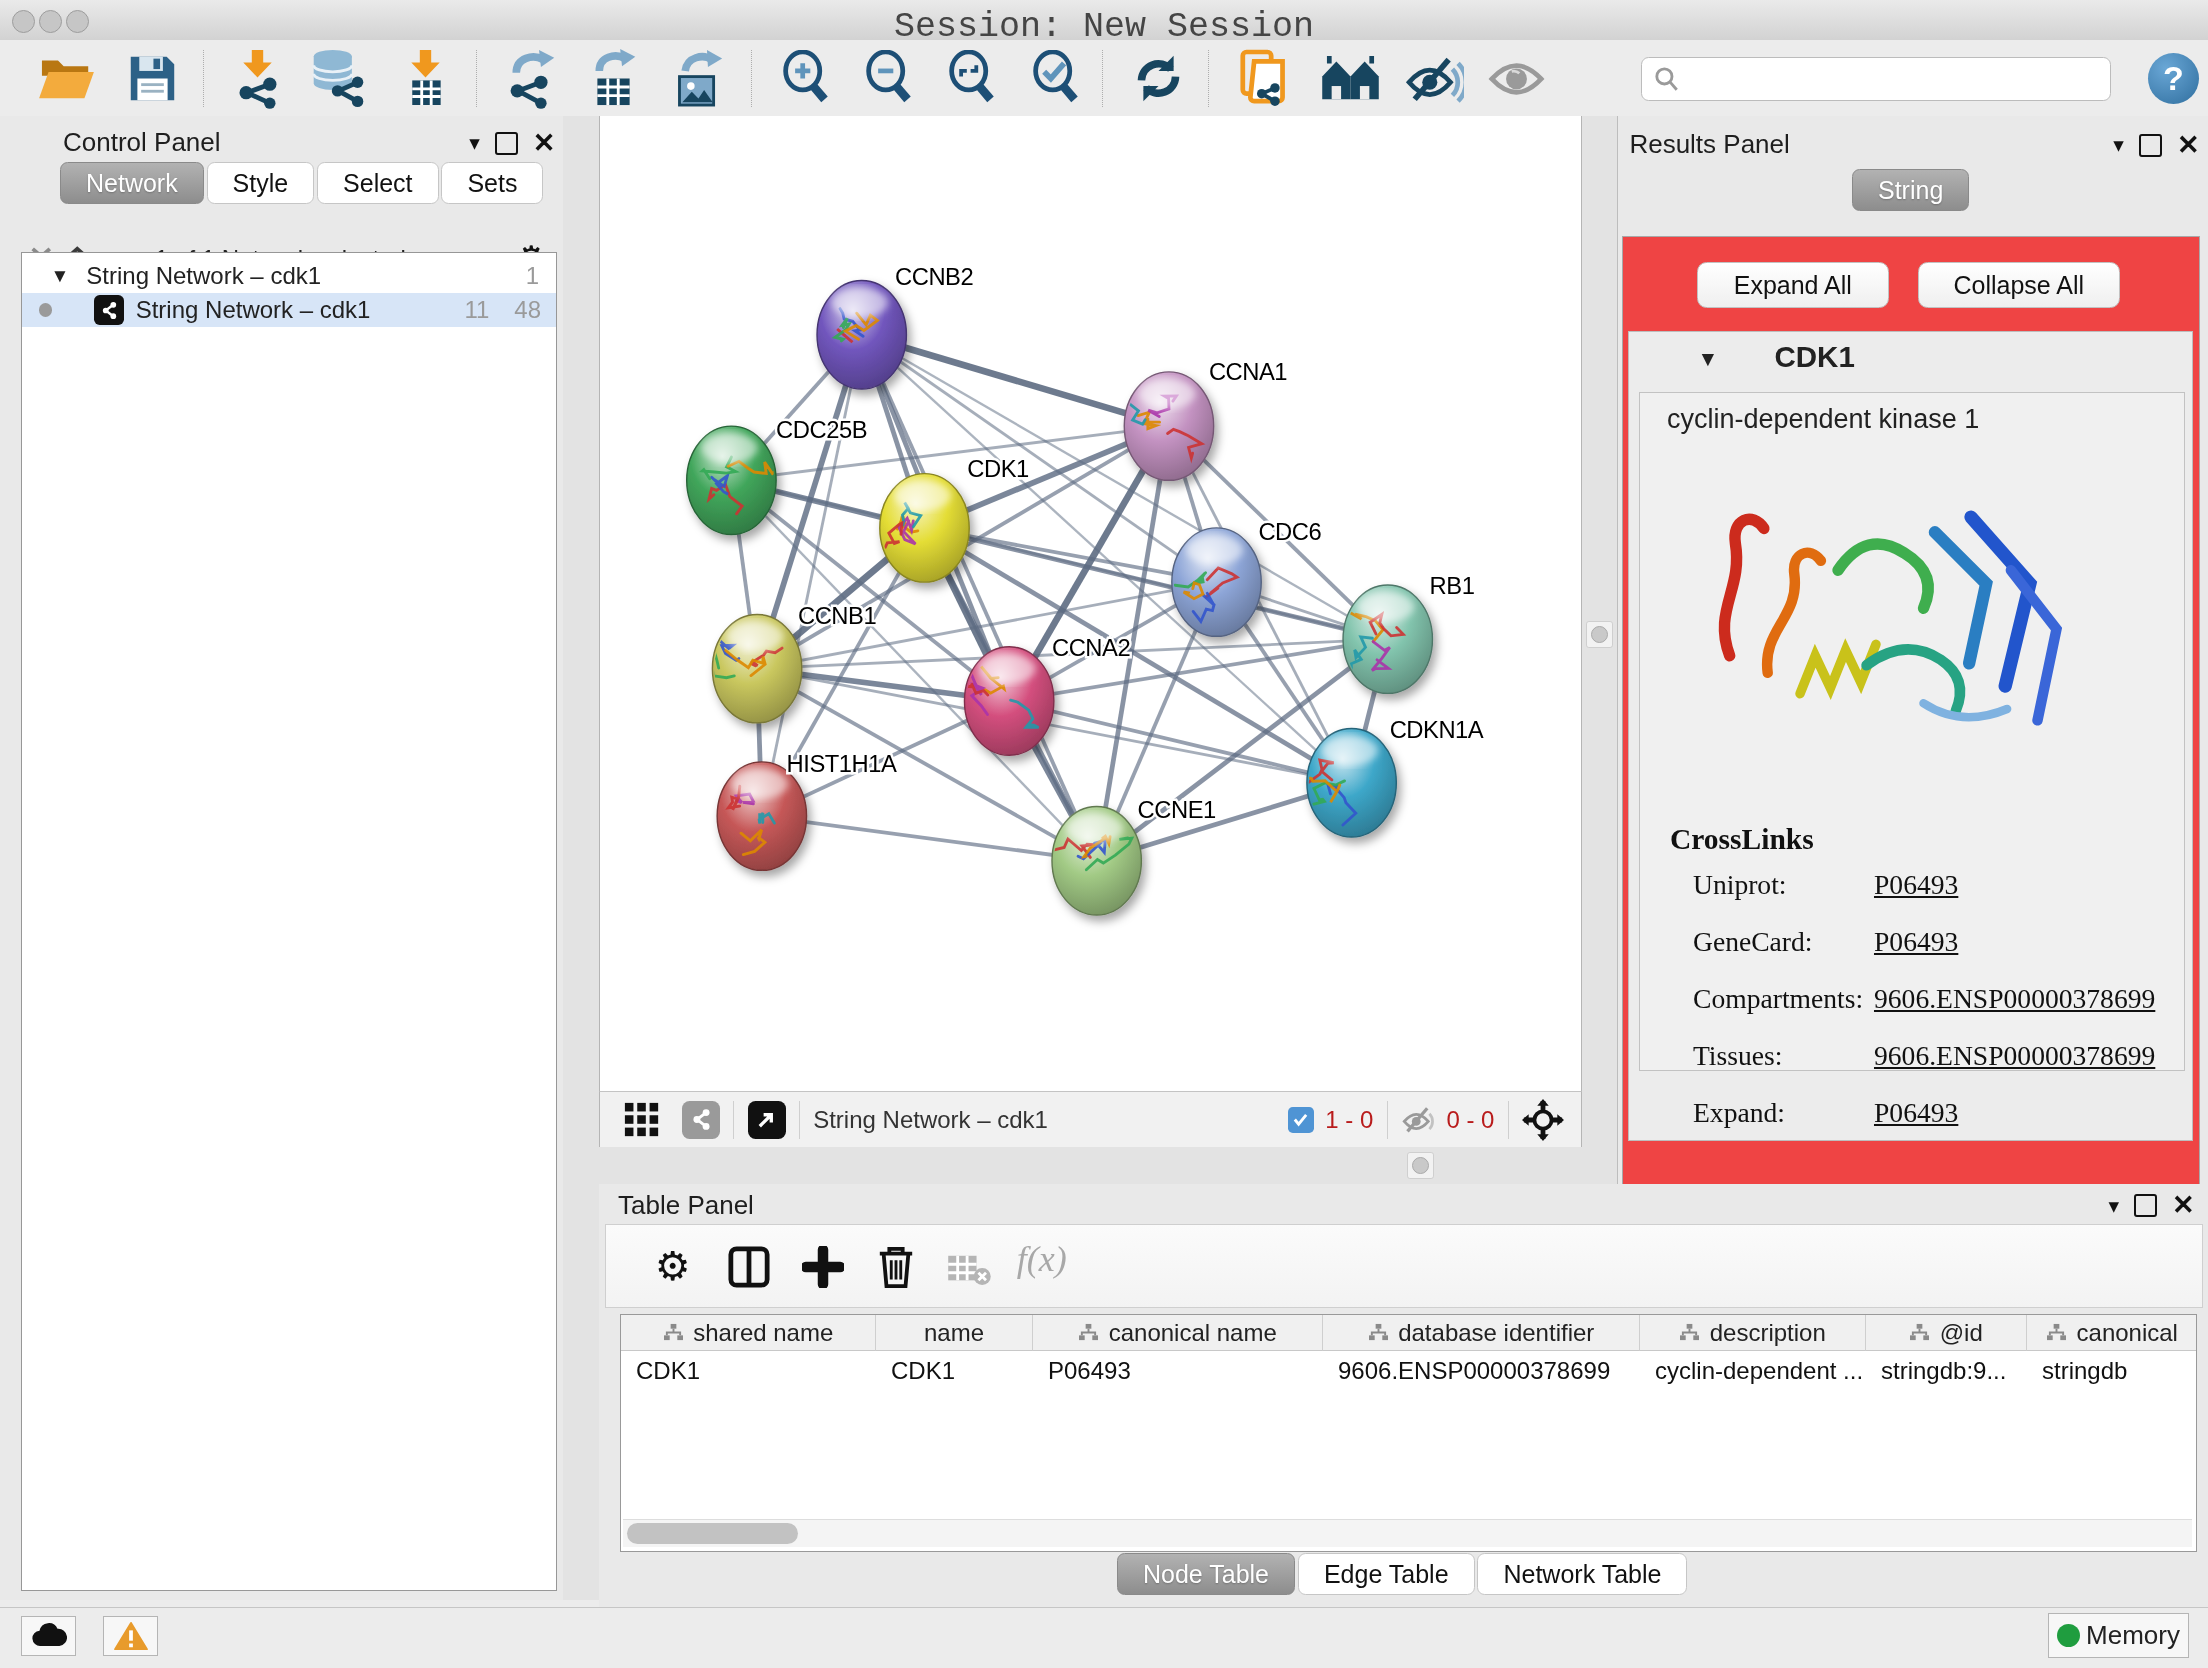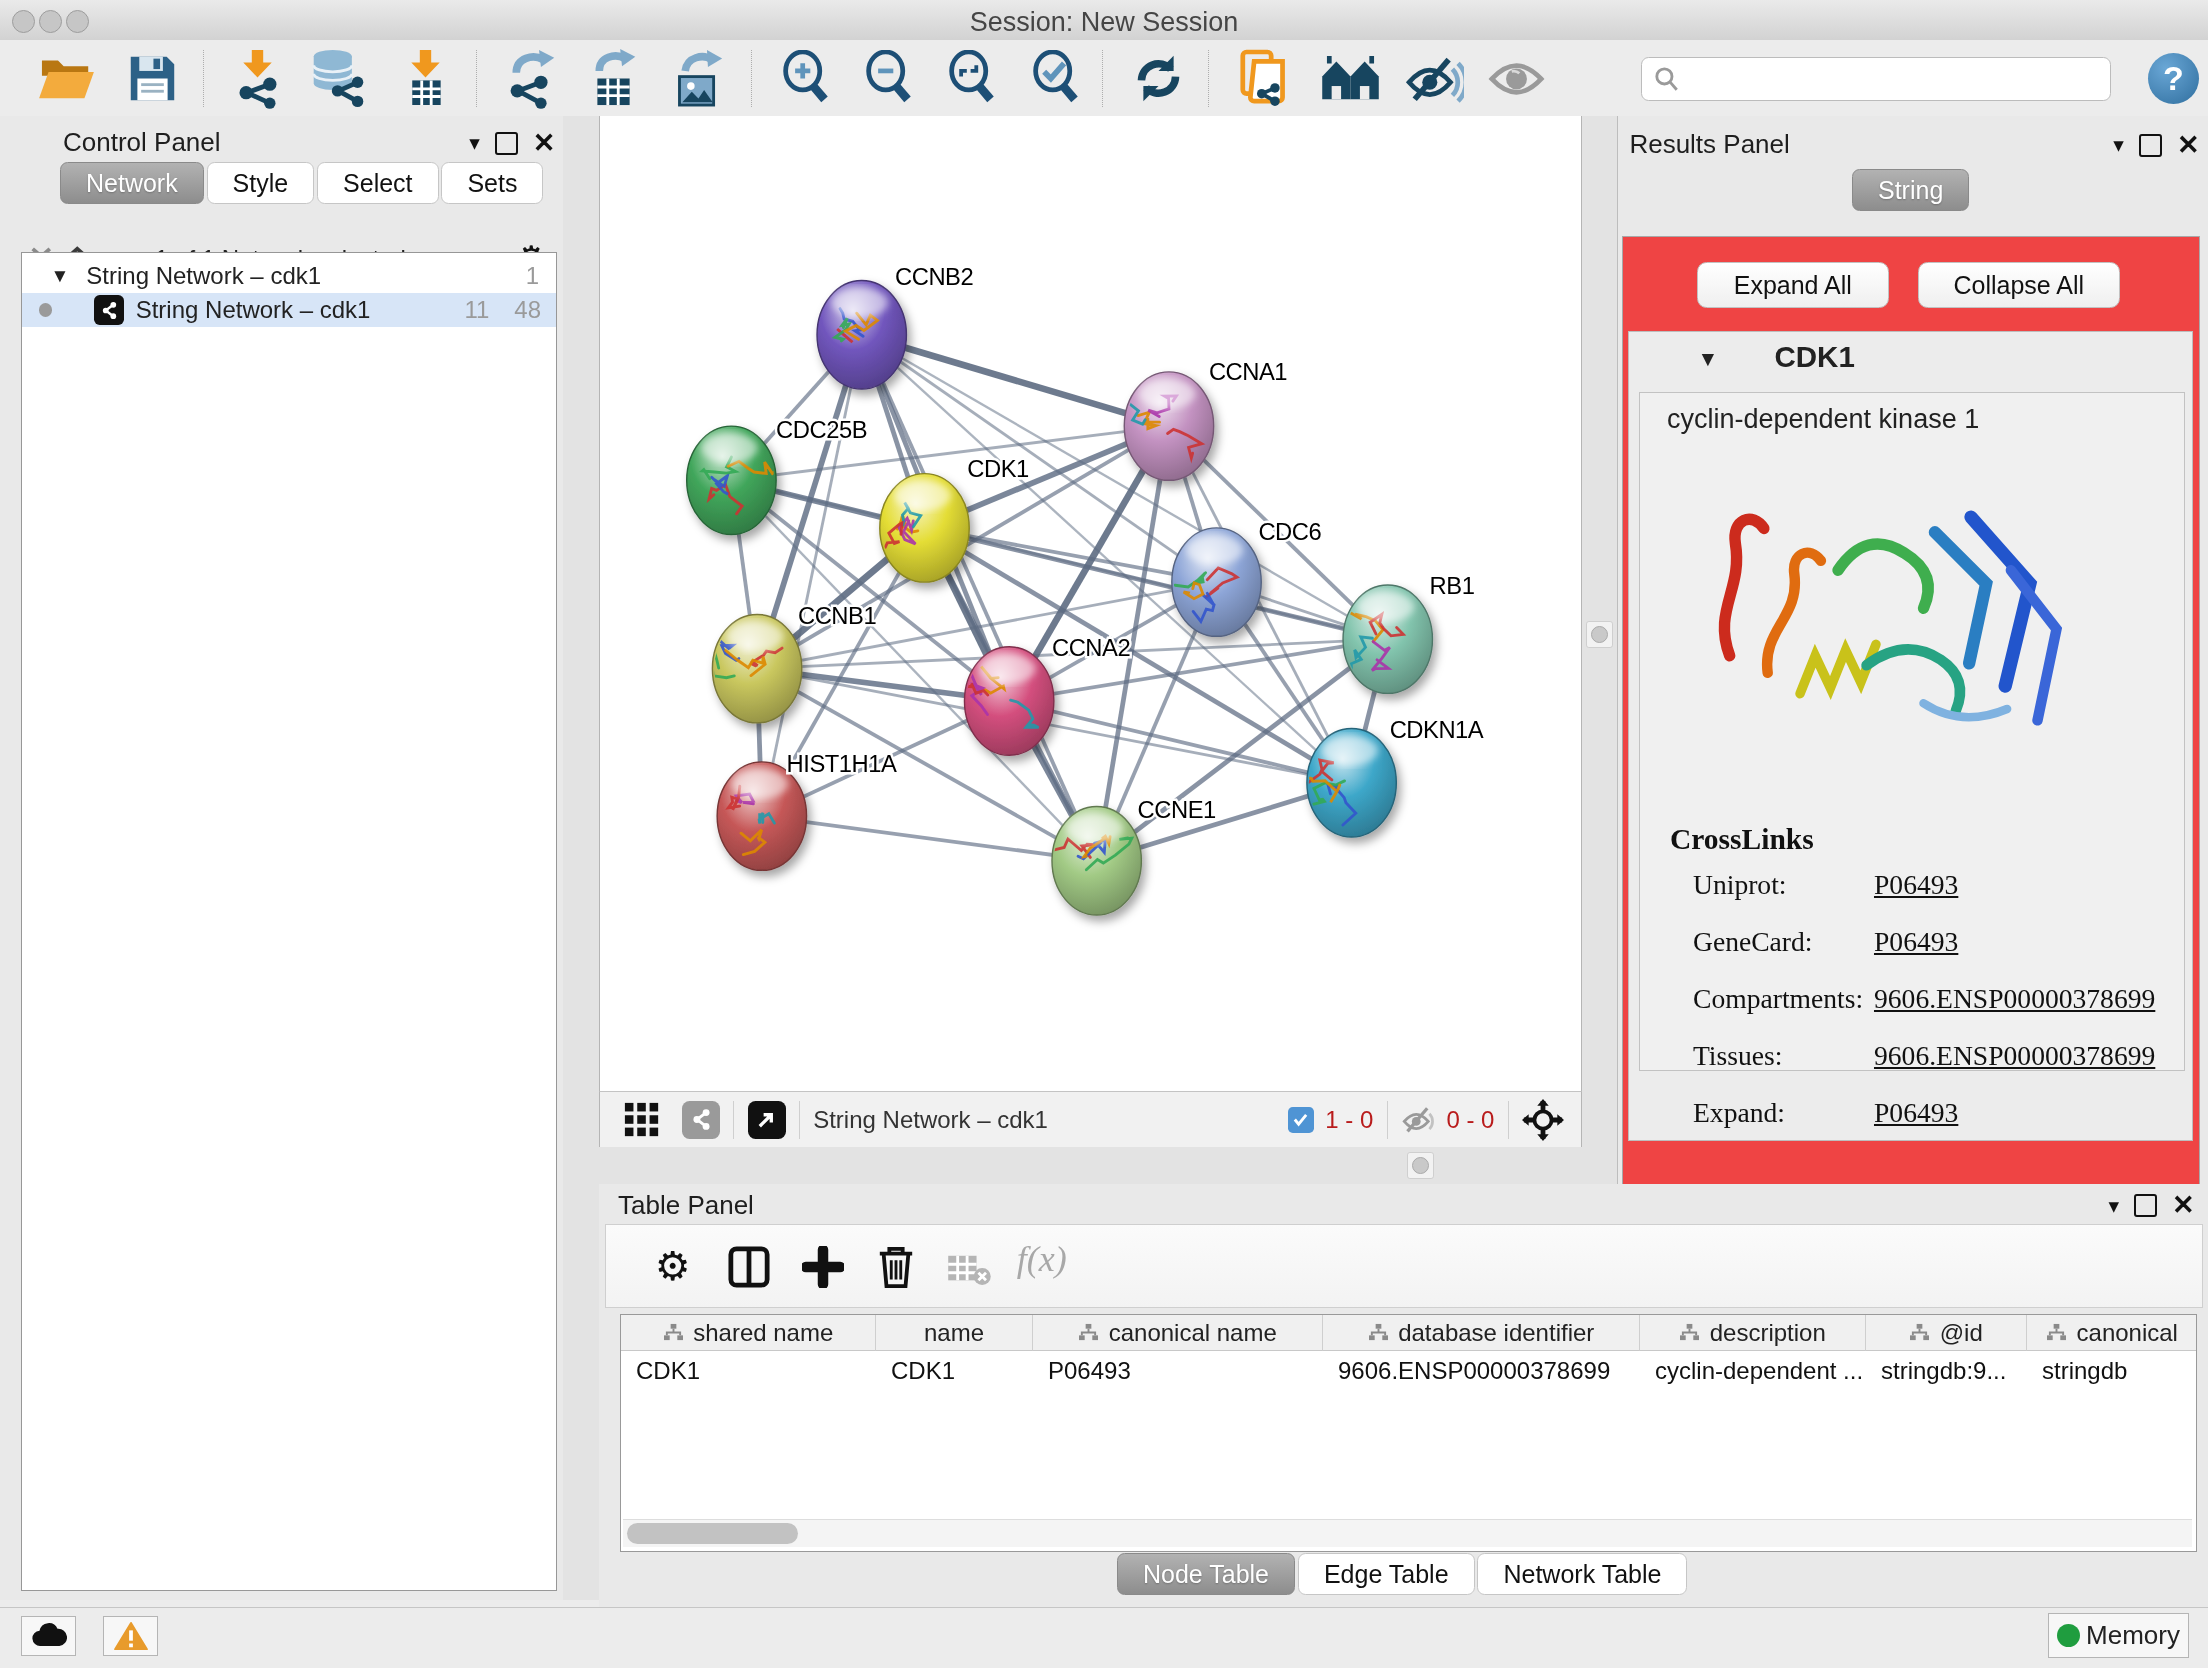--- a/index.html
+++ b/index.html
@@ -5,21 +5,21 @@
   html,body{margin:0;padding:0;background:#d0d0d0;}
   #app{position:relative;width:2208px;height:1668px;background:#ececec;
        font-family:"Liberation Sans",sans-serif;color:#222;overflow:hidden;}
   .abs{position:absolute;}
   
   .titlebar{left:0;top:0;width:2208px;height:40px;
     background:linear-gradient(#eaeaea,#d2d2d2);border-bottom:1px solid #a9a9a9;}
   .tlight{position:absolute;top:9.5px;width:21px;height:21px;border-radius:50%;
     background:#c6c6c6;border:1px solid #9d9d9d;}
   .wtitle{position:absolute;left:0;right:0;top:6.7px;text-align:center;
-    font-size:27px;color:#454545;}
+    font-size:35px;color:#454545;font-family:Liberation Mono, monospace;}
   
   .toolbar{left:0;top:40px;width:2208px;height:76px;background:#ececec;
     border-bottom:1px solid #bdbdbd;}
   .tbtn{position:absolute;top:5.7px;width:72px;height:65px;display:flex;
     align-items:center;justify-content:center;}
   .tdiv{position:absolute;top:9.5px;width:0;height:57px;border-left:1.9px dotted #adadad;}
   .searchbox{position:absolute;left:1641px;top:17px;width:468px;height:42px;
     background:#fff;border:1.9px solid #bcbcbc;border-radius:7.6px;display:flex;align-items:center;}
   .searchbox input{border:none;outline:none;flex:1;font-size:23px;height:34px;
     font-family:"Liberation Sans",sans-serif;background:transparent;}

